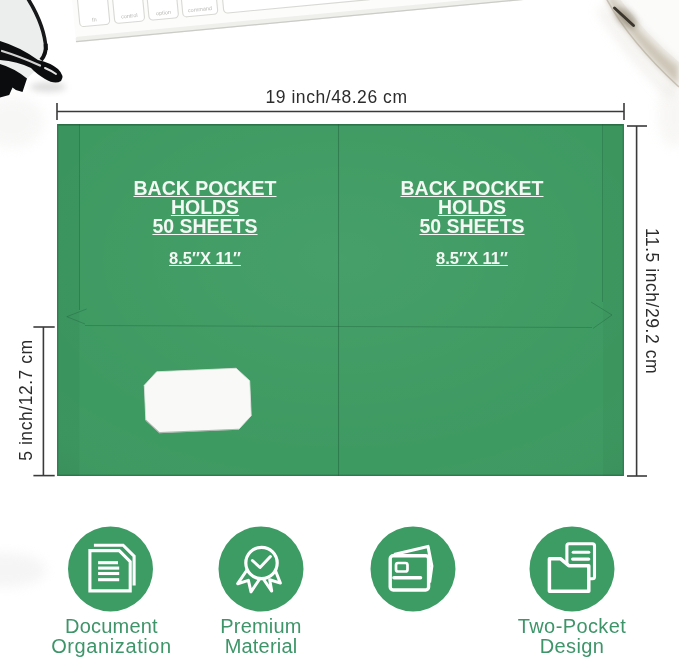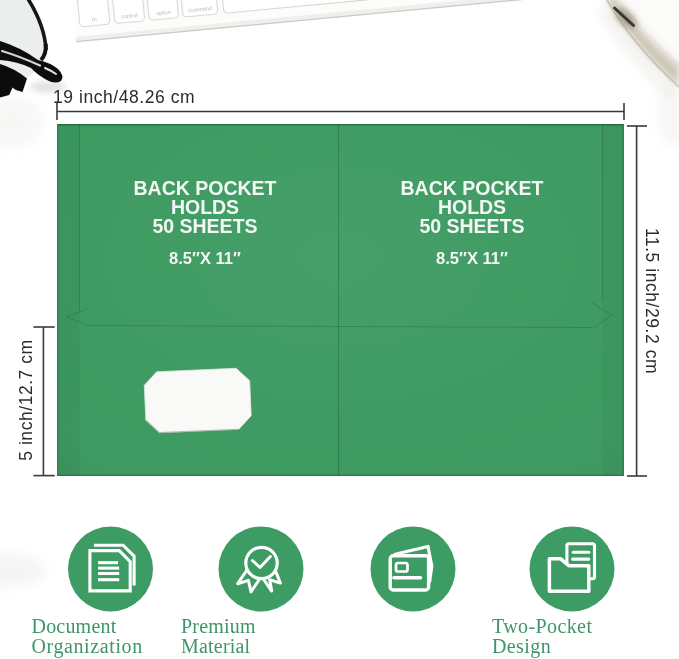--- a/index.html
+++ b/index.html
@@ -1,22 +1,22 @@
 <!DOCTYPE html>
 <html><head>
 <meta charset="utf-8">
 <style>
   html,body{margin:0;padding:0;}
   body{width:679px;height:659px;background:#ffffff;font-family:"Liberation Sans", sans-serif;overflow:hidden;}
   #page{position:relative;width:679px;height:659px;overflow:hidden;background:#ffffff;}
   svg{position:absolute;left:0;top:0;}
   .abs{position:absolute;}
   .dimtxt{font-size:17.5px;color:#2c2c2c;letter-spacing:0.55px;}
-  .foldertxt{color:#f4f8f4;font-weight:bold;text-align:center;}
-  .lbl{font-size:20px;color:#3e9569;line-height:20.5px;letter-spacing:0.2px;font-family:Liberation Serif, serif;}
+  .foldertxt{color:#f4f8f4;font-weight:bold;text-align:center;text-decoration:underline;}
+  .lbl{font-size:20px;color:#3e9569;text-align:center;line-height:20.5px;letter-spacing:0.2px;}
 </style>
 </head>
 <body>
 <div id="page">
 <svg width="679" height="659" viewBox="0 0 679 659">
   <defs>
     <filter id="soft1" x="-50%" y="-50%" width="200%" height="200%">
       <feGaussianBlur stdDeviation="3"></feGaussianBlur>
     </filter>
     <filter id="soft2" x="-50%" y="-50%" width="200%" height="200%">
@@ -164,21 +164,21 @@
     <circle cx="0" cy="0" r="42.5" fill="#3d9b64"></circle>
     <g stroke="#ffffff" fill="none" stroke-linejoin="round">
       <rect x="-5.1" y="-25.2" width="27.6" height="35" rx="2" stroke-width="3.1" fill="#3d9b64"></rect>
       <line x1="1.2" y1="-16.8" x2="16.8" y2="-16.8" stroke-width="3.1" stroke-linecap="round"></line>
       <line x1="0.6" y1="-9.9" x2="16.8" y2="-9.9" stroke-width="3.1" stroke-linecap="round"></line>
       <path d="M-22.6,22.3 L-22.6,-10.2 L-11.3,-10.2 L-3.2,-3.3 L16.8,-3.3 L16.8,22.3 Z" stroke-width="3.5" fill="#3d9b64"></path>
     </g>
   </g>
 </svg>
 
-<div class="abs dimtxt" style="left:53px;top:87px;width:567px;">19 inch/48.26 cm</div>
+<div class="abs dimtxt" style="left:53px;top:87px;width:567px;text-align:center;">19 inch/48.26 cm</div>
 <div class="abs dimtxt" style="left:552px;top:291px;width:200px;height:20px;text-align:center;transform:rotate(90deg);">11.5 inch/29.2 cm</div>
 <div class="abs dimtxt" style="left:-54.2px;top:390px;width:160px;height:20px;text-align:center;transform:rotate(-90deg);">5 inch/12.7 cm</div>
 
 <div class="abs foldertxt" style="left:85px;top:179px;width:240px;">
   <div style="font-size:19.5px;line-height:19px;">BACK POCKET<br>HOLDS<br>50 SHEETS</div>
   <div style="font-size:16.5px;line-height:16px;margin-top:14px;">8.5″X 11″</div>
 </div>
 <div class="abs foldertxt" style="left:352px;top:179px;width:240px;">
   <div style="font-size:19.5px;line-height:19px;">BACK POCKET<br>HOLDS<br>50 SHEETS</div>
   <div style="font-size:16.5px;line-height:16px;margin-top:14px;">8.5″X 11″</div>

